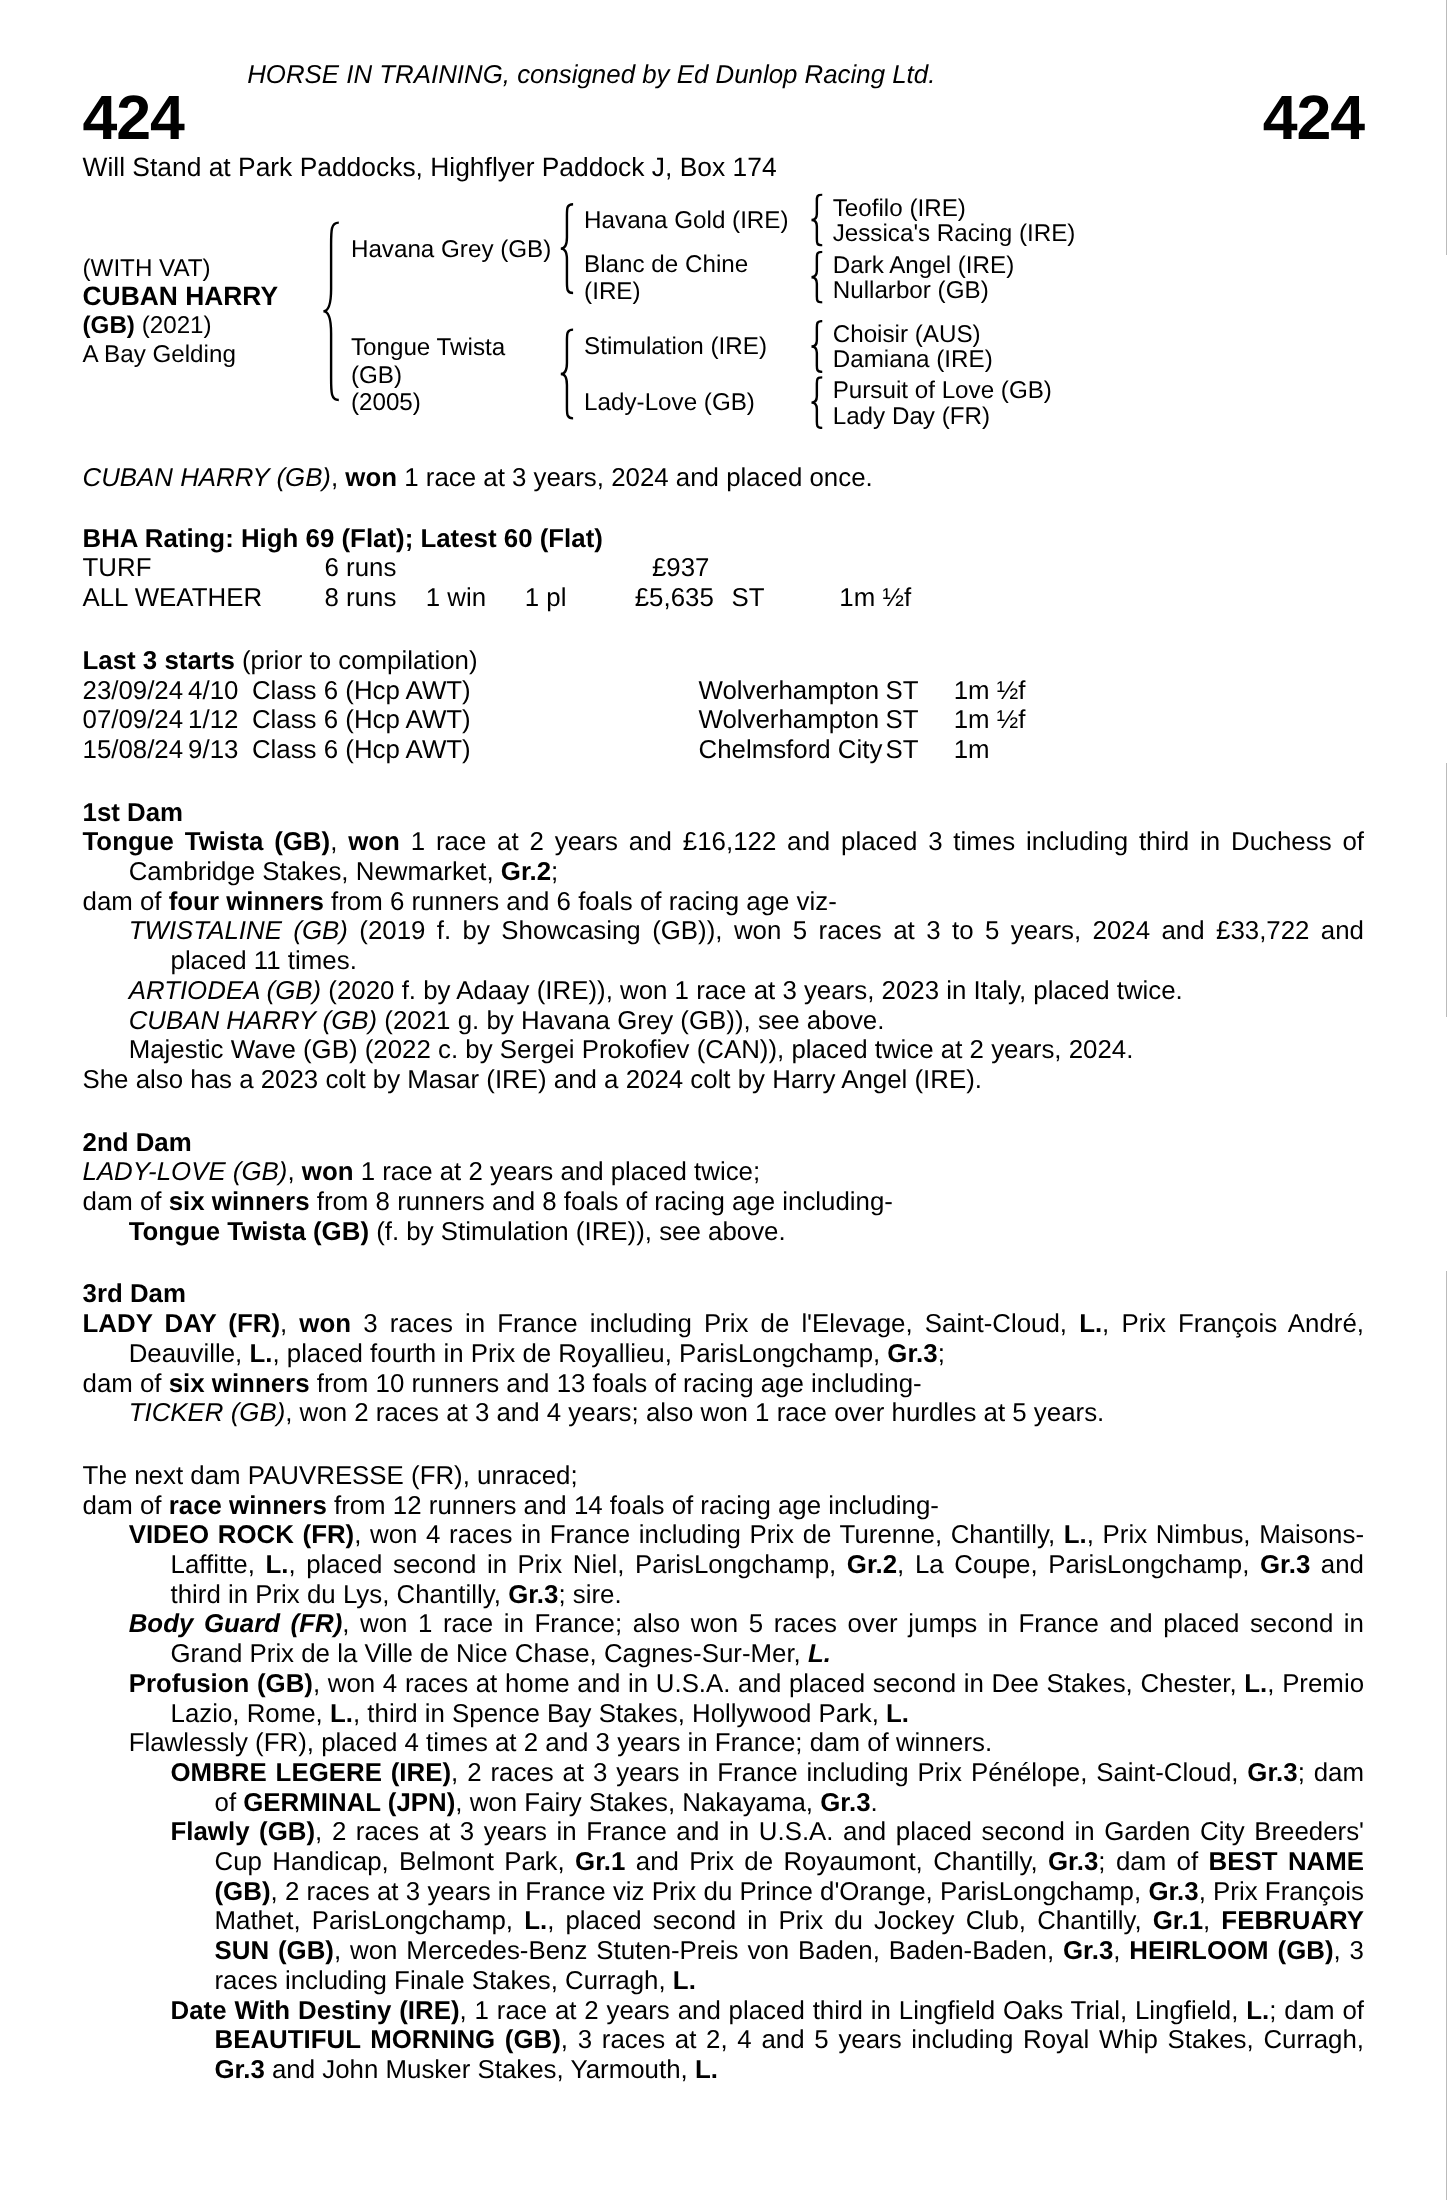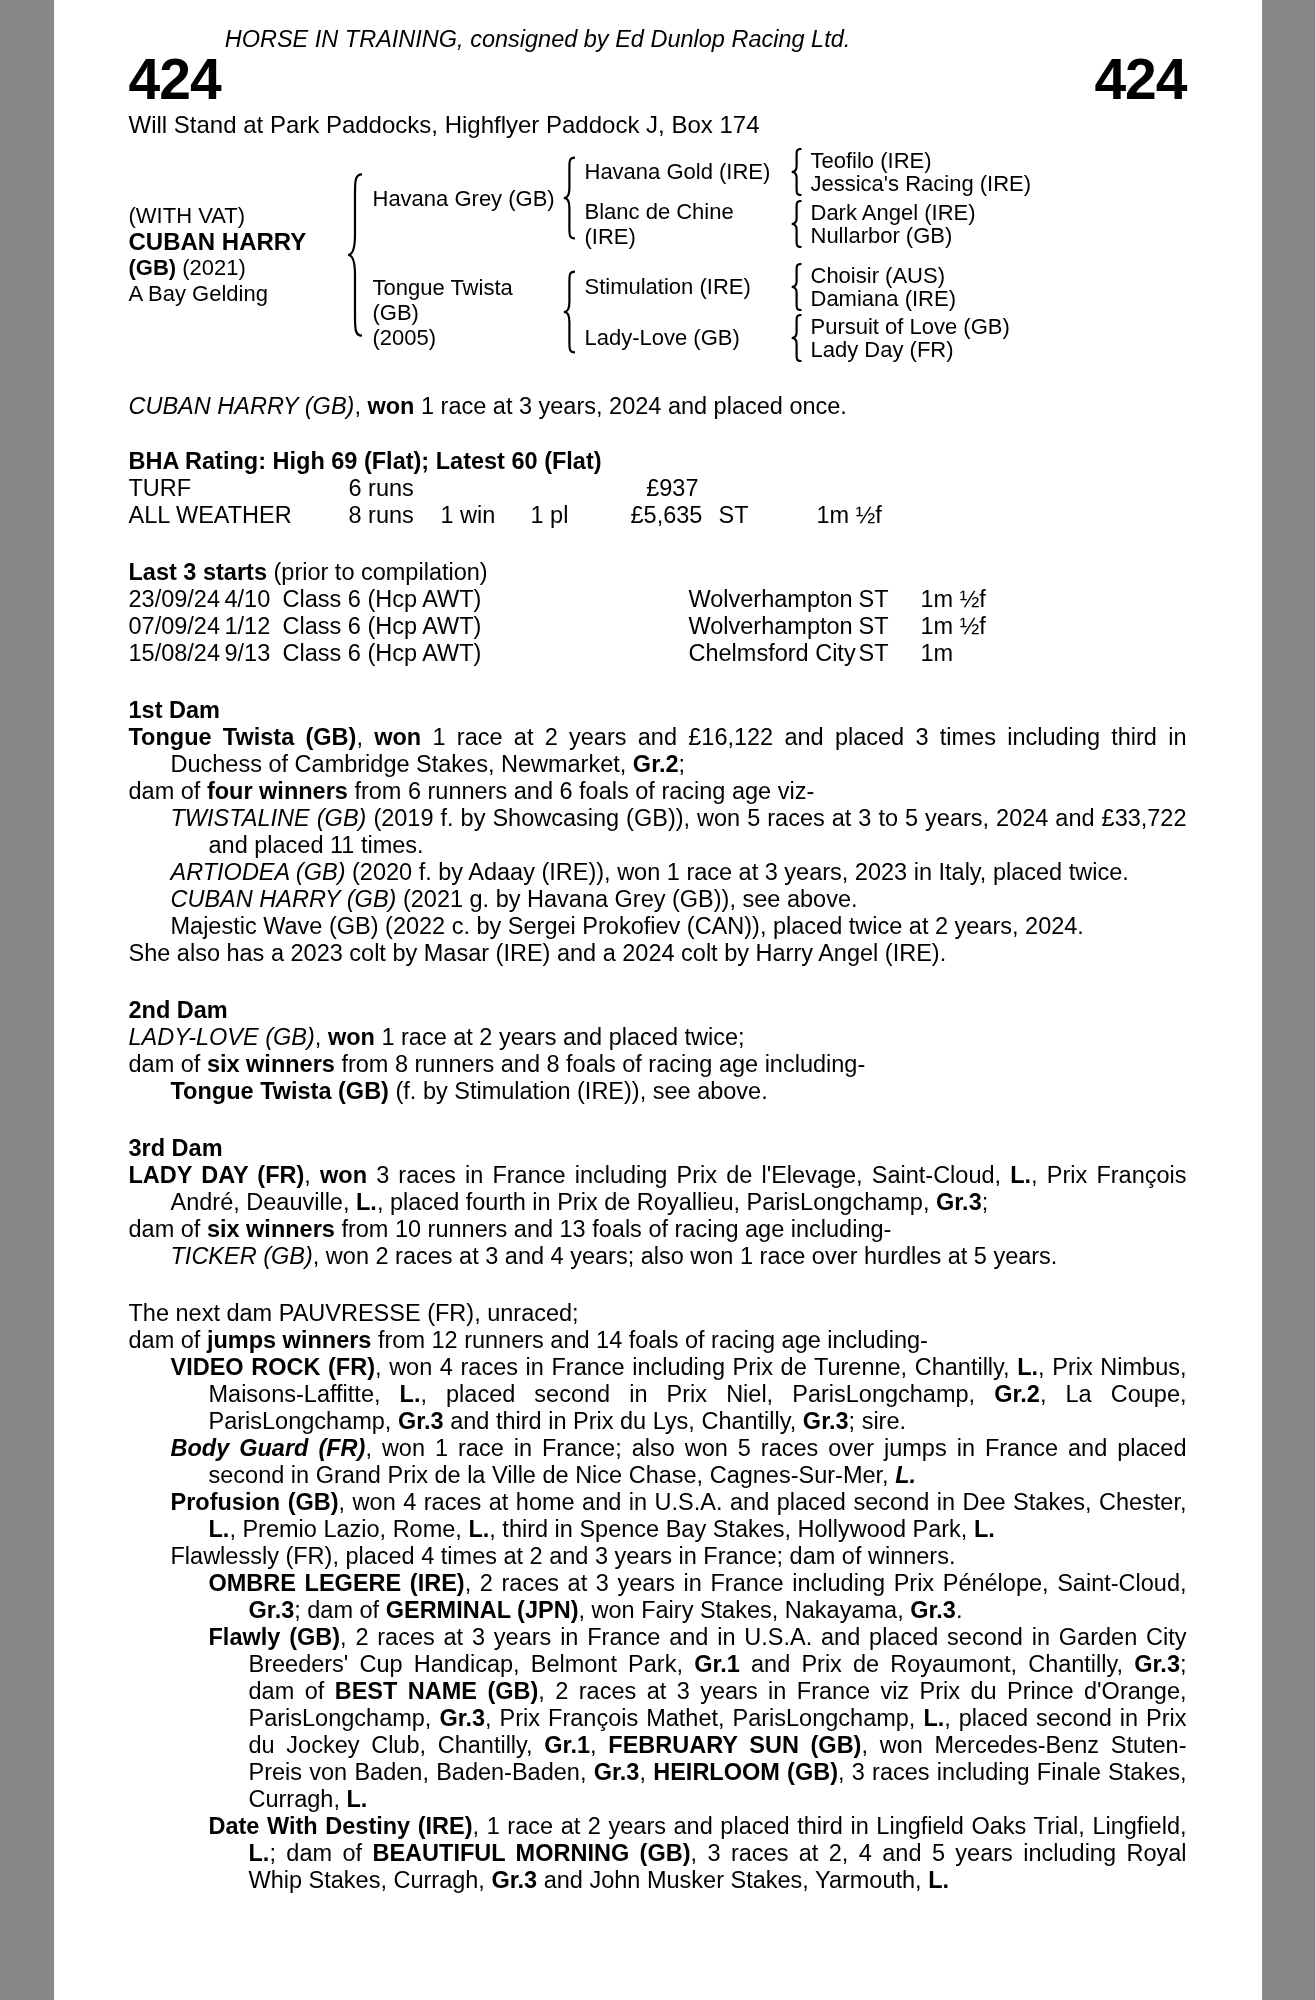--- a/index.html
+++ b/index.html
@@ -1,26 +1,26 @@
 <!DOCTYPE html>
 <html><head>
 <meta charset="utf-8">
 <style>
   * { margin:0; padding:0; box-sizing:border-box; }
   html,body { background:#888; }
   .page {
     position:relative;
-    width:1208px; height:2000px;
+    width:1315px; height:2000px;
     margin:0 auto;
     background:#ffffff;
     color:#000;
     font-family:"Liberation Sans", sans-serif;
     font-size:23.5px;
     line-height:27px;
-    padding:26px 75px 40px 75px;
+    padding:54px 75px 40px 75px;
     overflow:hidden;
   }
   .consign-title { text-align:center; font-style:italic; font-size:23.5px; transform:translateX(-120px); }
   .lot-row { display:flex; justify-content:space-between; align-items:flex-start; margin-top:4px; }
   .lot-num { font-size:57px; font-weight:900; line-height:44px; letter-spacing:-1px; }
   .stand-line { font-weight:normal; margin-top:10px; font-size:24px; }
 
   
   .ped-root { display:flex; align-items:center; margin-top:14px; font-size:22px; line-height:25px; height:205px; }
   .ped-info { width:212px; align-self:center; line-height:26px; flex-shrink:0; }
@@ -223,21 +223,21 @@
 
   <div class="section">
     <div class="sec-head">3rd Dam</div>
     <p class="para hang0"><span class="seg-b">LADY DAY (FR)</span><span>, </span><span class="seg-b">won</span><span> 3 races in France including Prix de l'Elevage, Saint-Cloud, </span><span class="seg-b">L.</span><span>, Prix François André, Deauville, </span><span class="seg-b">L.</span><span>, placed fourth in Prix de Royallieu, ParisLongchamp, </span><span class="seg-b">Gr.3</span><span>;</span></p>
     <p class="para hang0"><span>dam of </span><span class="seg-b">six winners</span><span> from 10 runners and 13 foals of racing age including-</span></p>
     <p class="para lvl1"><span class="seg-i">TICKER (GB)</span><span>, won 2 races at 3 and 4 years; also won 1 race over hurdles at 5 years.</span></p>
   </div>
 
   <div class="section">
     <p class="para hang0"><span>The next dam PAUVRESSE (FR), unraced;</span></p>
-    <p class="para hang0"><span>dam of </span><span class="seg-b">jumps winners</span><span> from 12 runners and 14 foals of racing age including-</span></p>
+    <p class="para hang0"><span>dam of </span><span class="seg-b">race winners</span><span> from 12 runners and 14 foals of racing age including-</span></p>
     <p class="para lvl1"><span class="seg-b">VIDEO ROCK (FR)</span><span>, won 4 races in France including Prix de Turenne, Chantilly, </span><span class="seg-b">L.</span><span>, Prix Nimbus, Maisons-Laffitte, </span><span class="seg-b">L.</span><span>, placed second in Prix Niel, ParisLongchamp, </span><span class="seg-b">Gr.2</span><span>, La Coupe, ParisLongchamp, </span><span class="seg-b">Gr.3</span><span> and third in Prix du Lys, Chantilly, </span><span class="seg-b">Gr.3</span><span>; sire.</span></p>
     <p class="para lvl1"><span class="seg-bi">Body Guard (FR)</span><span>, won 1 race in France; also won 5 races over jumps in France and placed second in Grand Prix de la Ville de Nice Chase, Cagnes-Sur-Mer, </span><span class="seg-bi">L.</span></p>
     <p class="para lvl1"><span class="seg-b">Profusion (GB)</span><span>, won 4 races at home and in U.S.A. and placed second in Dee Stakes, Chester, </span><span class="seg-b">L.</span><span>, Premio Lazio, Rome, </span><span class="seg-b">L.</span><span>, third in Spence Bay Stakes, Hollywood Park, </span><span class="seg-b">L.</span></p>
     <p class="para lvl1"><span>Flawlessly (FR), placed 4 times at 2 and 3 years in France; dam of winners.</span></p>
     <p class="para lvl2"><span class="seg-b">OMBRE LEGERE (IRE)</span><span>, 2 races at 3 years in France including Prix Pénélope, Saint-Cloud, </span><span class="seg-b">Gr.3</span><span>; dam of </span><span class="seg-b">GERMINAL (JPN)</span><span>, won Fairy Stakes, Nakayama, </span><span class="seg-b">Gr.3</span><span>.</span></p>
     <p class="para lvl2"><span class="seg-b">Flawly (GB)</span><span>, 2 races at 3 years in France and in U.S.A. and placed second in Garden City Breeders' Cup Handicap, Belmont Park, </span><span class="seg-b">Gr.1</span><span> and Prix de Royaumont, Chantilly, </span><span class="seg-b">Gr.3</span><span>; dam of </span><span class="seg-b">BEST NAME (GB)</span><span>, 2 races at 3 years in France viz Prix du Prince d'Orange, ParisLongchamp, </span><span class="seg-b">Gr.3</span><span>, Prix François Mathet, ParisLongchamp, </span><span class="seg-b">L.</span><span>, placed second in Prix du Jockey Club, Chantilly, </span><span class="seg-b">Gr.1</span><span>, </span><span class="seg-b">FEBRUARY SUN (GB)</span><span>, won Mercedes-Benz Stuten-Preis von Baden, Baden-Baden, </span><span class="seg-b">Gr.3</span><span>, </span><span class="seg-b">HEIRLOOM (GB)</span><span>, 3 races including Finale Stakes, Curragh, </span><span class="seg-b">L.</span></p>
     <p class="para lvl2"><span class="seg-b">Date With Destiny (IRE)</span><span>, 1 race at 2 years and placed third in Lingfield Oaks Trial, Lingfield, </span><span class="seg-b">L.</span><span>; dam of </span><span class="seg-b">BEAUTIFUL MORNING (GB)</span><span>, 3 races at 2, 4 and 5 years including Royal Whip Stakes, Curragh, </span><span class="seg-b">Gr.3</span><span> and John Musker Stakes, Yarmouth, </span><span class="seg-b">L.</span></p>
   </div>
 
 </div>

